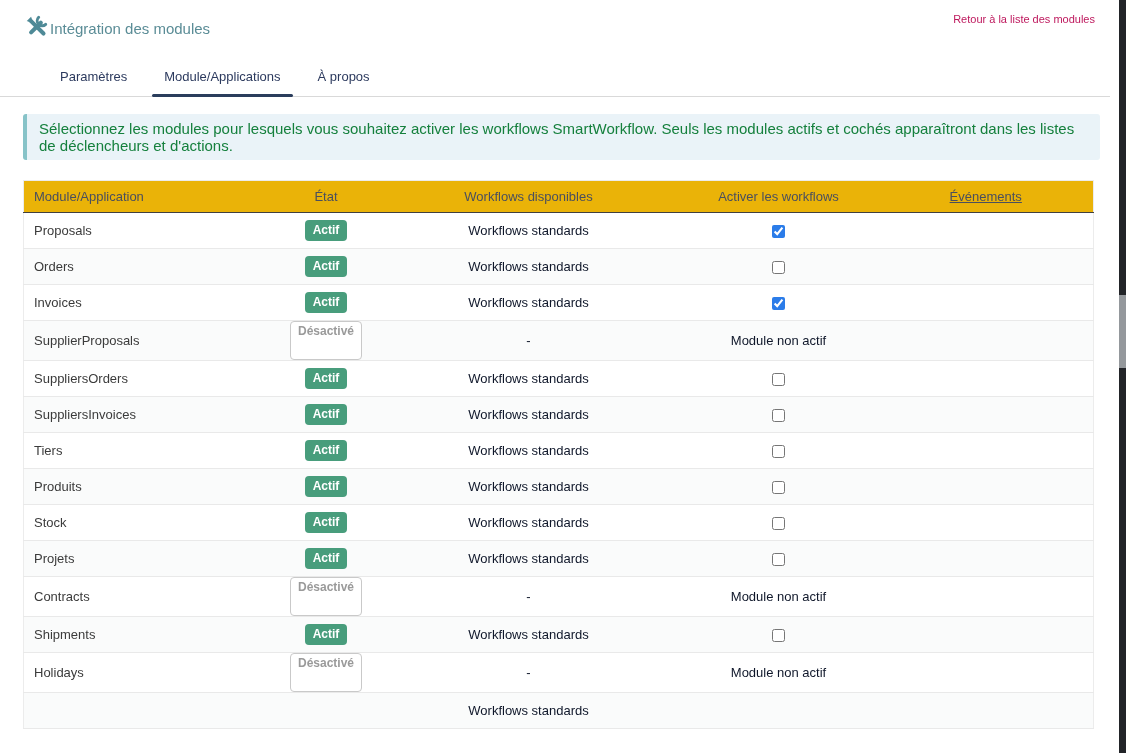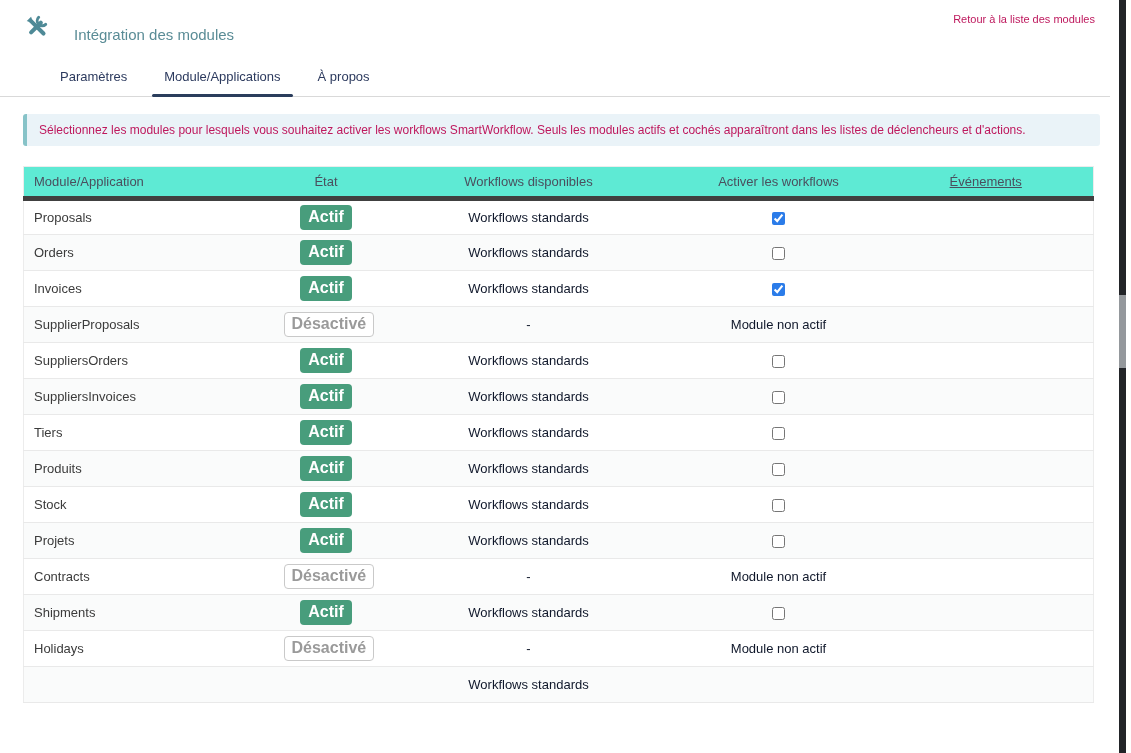--- a/index.html
+++ b/index.html
@@ -6,56 +6,56 @@
   html,body { width:1131px; height:753px; }
   body {
     position:relative; overflow:hidden; background:#fff;
     font-family:"Liberation Sans","DejaVu Sans",sans-serif;
     font-size:13px; color:#3b3b3b;
   }
   .page { position:absolute; left:0; top:0; width:1110px; }
 
   
   .topbar { display:flex; justify-content:space-between; align-items:flex-start; padding:13px 15px 0 23px; }
-  .title-wrap { display:flex; align-items:flex-end; gap:24px; }
+  .title-wrap { display:flex; align-items:center; gap:0; }
   .page-title { color:#5a8c96; font-size:15px; }
   .back-link { color:#be185d; font-size:11px; text-decoration:none; cursor:pointer; }
 
   
   .tabbar { display:flex; gap:15px; padding-left:49px; margin-top:17px; border-bottom:1px solid #d9d9d9; }
   .tab { position:relative; padding:9px 11px 12px; color:#2c3a5e; font-size:13px; cursor:pointer; }
   .tab.active::after { content:""; position:absolute; left:-1px; right:-1px; bottom:-1px; height:3px; background:#2a3d5c; border-radius:2px; }
 
   
   .notice {
     margin:17px 0 0 23px; width:1077px; min-height:32px;
     display:flex; align-items:center; padding:6px 12px;
     background:#eaf3f8; border-left:4px solid #87c3c8; border-radius:3px;
-    color:#be185d; font-size:12px;
+    color:#15803d; font-size:15px;
   }
 
   
   table { margin:20px 0 0 23px; width:1070px; border-collapse:collapse; table-layout:fixed; }
   table, td, th { border:0; }
   thead th {
-    background:#5eead4; color:#4a4f5e; font-weight:400; font-size:13px;
+    background:#eab308; color:#4a4f5e; font-weight:400; font-size:13px;
     height:32px; padding:0 10px; text-align:center;
-    border-top:1px solid #ececec; border-bottom:5px solid #404040;
+    border-top:1px solid #ececec; border-bottom:1px solid #404040;
   }
   thead th.c1 { text-align:left; }
   tbody td { height:36px; padding:0 10px; text-align:center; border-bottom:1px solid #e9e9e9; }
   tbody td.c1 { text-align:left; color:#3b3b3b; }
   tbody tr:nth-child(even) { background:#fafbfb; }
   td.c1, th.c1 { border-left:1px solid #ececec; }
   td.c5, th.c5 { border-right:1px solid #ececec;text-decoration:underline; }
   .col1{width:250px}.col2{width:105px}.col3{width:300px}.col4{width:200px}.col5{width:215px}
 
-  .badge { display:inline-block; font-size:16px; font-weight:bold; border-radius:4px; line-height:1; }
+  .badge { display:inline-block; font-size:12px; font-weight:bold; border-radius:4px; line-height:1; }
   .badge-active { background:#489d7c; color:#fff; padding:4px 8px 5px; }
-  .badge-inactive { background:#fff; color:#9a9a9a; border:1px solid #c9c9c9; padding:3px 7px 4px; }
+  .badge-inactive { background:#fff; color:#9a9a9a; border:1px solid #c9c9c9; padding:3px 7px 22px; }
   .muted { color:#0f172a; }
   input[type=checkbox]{ width:13px; height:13px; accent-color:#2b7ce9; cursor:pointer; vertical-align:middle; }
 
   
   .win-edge { position:absolute; top:0; left:1119px; width:7px; height:753px; background:#222428; }
   .win-thumb { position:absolute; top:295px; left:1119px; width:7px; height:73px; background:#94989c; }
   .win-gutter { position:absolute; top:0; left:1126px; width:5px; height:753px; background:#fff; }
 </style>
 </head>
 <body>

